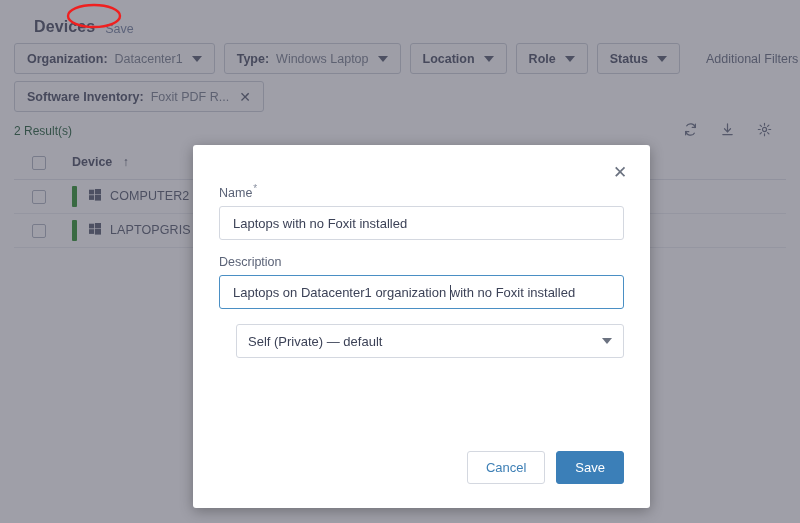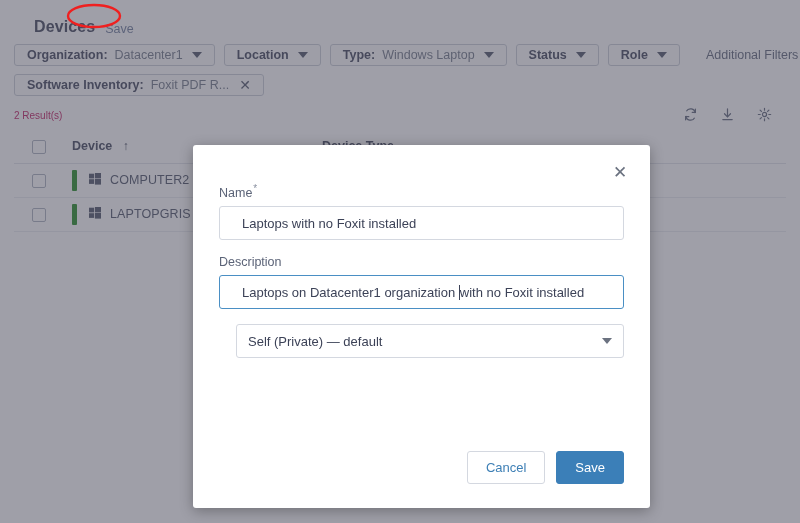--- a/index.html
+++ b/index.html
@@ -38,21 +38,21 @@
   .save-link {
     font-size: 12.5px; color: #6b7a99; cursor: pointer;
   }
 
   
   .filters-row {
     display: flex; align-items: center; gap: 9px;
     margin-top: 7px;
   }
   .chip {
-    height: 22px;
+    height: 31px;
     display: inline-flex; align-items: center; gap: 7px;
     padding: 0 12px;
     border: 1px solid #c8ccd6;
     border-radius: 3px;
     background: #fdfdfd;
     font-size: 12.5px;
     color: #5b6377;
     white-space: nowrap;
     cursor: pointer;
   }
@@ -73,21 +73,21 @@
     width: 1px; height: 24px; background: #c8ccd6; margin: 0 4px;
   }
   .addl-filters {
     font-size: 12.5px; color: #5b6377; cursor: pointer; white-space: nowrap;
   }
   .filters-row2 { display: flex; margin-top: 7px; }
 
   
   .results-line {
     margin-top: 9px;
-    font-size: 10px; color: #be185d;
+    font-size: 12px; color: #14532d;
     display: flex; align-items: center; justify-content: space-between;
     height: 20px;
     gap: 44px;
   }
   .table-actions { display: flex; align-items: center; gap: 22px; padding-right: 14px;}
   .ticon { cursor: pointer; display: block; }
 
   
   table.devtable {
     width: 100%; border-collapse: collapse; margin-top: 6px;
@@ -161,21 +161,21 @@
   .help-dot {
     display: inline-flex; align-items: center; justify-content: center;
     width: 12px; height: 12px; border-radius: 50%;
     background: #3c4257; color: #fff; font-size: 9px; font-weight: 700;
     margin-left: 5px; vertical-align: middle; cursor: pointer;
     line-height: 1;
   }
   .text-input {
     width: 100%; height: 34px;
     border: 1px solid #d4d8e0; border-radius: 3px;
-    background: #fff; padding: 0 22px;
+    background: #fff; padding: 0 13px;
     font-family: "Liberation Sans", sans-serif;
     font-size: 13px; color: #3c4257;
     outline: none;
   }
   .text-input.focused {
     border: 1.6px solid #4a8fc4;
   }
   .select-wrap { position: relative; padding-left: 17px; }
   .select-input {
     width: 100%; height: 34px;
@@ -219,34 +219,34 @@
       <span class="save-link">Save</span>
     </div>
 
     <div class="filters-row">
       <div class="chip">
         <b>Organization:</b>
         <span class="val">Datacenter1</span>
         <span class="caret"></span>
       </div>
       <div class="chip">
-        <b>Location</b>
-        <span class="caret"></span>
-      </div>
-      <div class="chip">
         <b>Type:</b>
         <span class="val">Windows Laptop</span>
         <span class="caret"></span>
       </div>
       <div class="chip">
+        <b>Location</b>
+        <span class="caret"></span>
+      </div>
+      <div class="chip">
+        <b>Role</b>
+        <span class="caret"></span>
+      </div>
+      <div class="chip">
         <b>Status</b>
-        <span class="caret"></span>
-      </div>
-      <div class="chip">
-        <b>Role</b>
         <span class="caret"></span>
       </div>
       <div class="divider-v"></div>
       <div class="addl-filters">Additional Filters +</div>
     </div>
 
     <div class="filters-row2">
       <div class="chip">
         <b>Software Inventory:</b>
         <span class="val">Foxit PDF R...</span>

